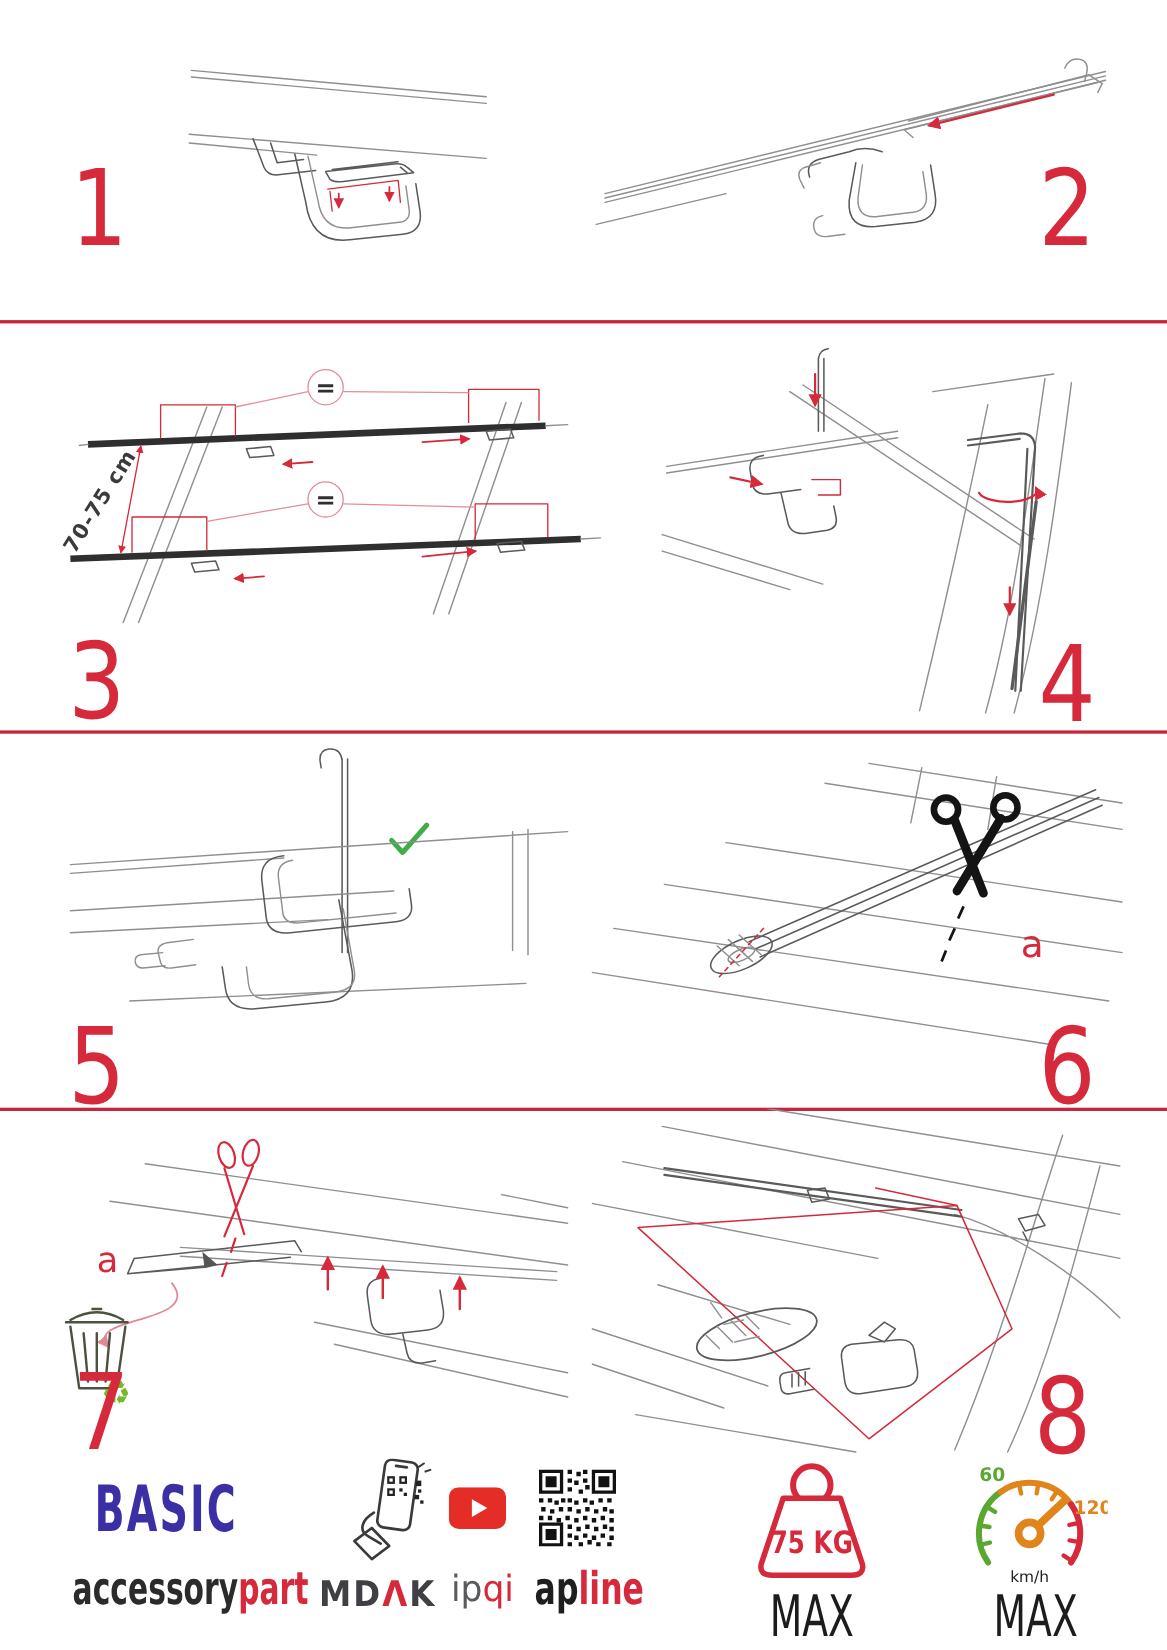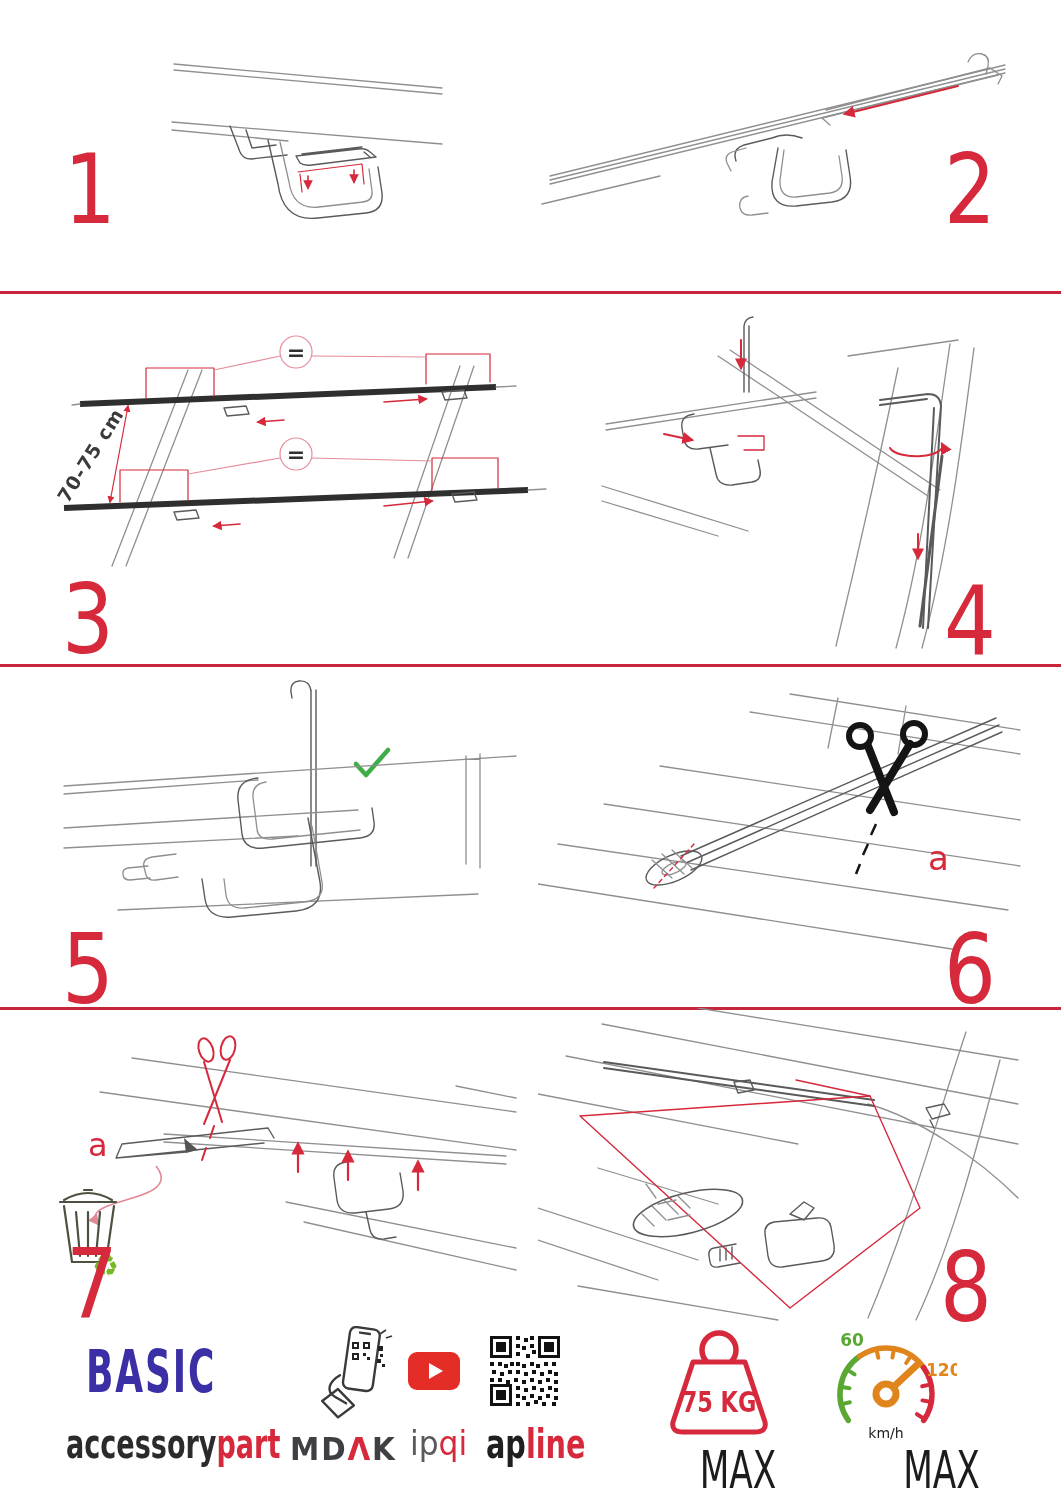--- a/index.html
+++ b/index.html
@@ -276,30 +276,30 @@
         <path d="M2,34h4v4h-4z M10,36h4v4h-4z M18,34h4v4h-4z M26,34h4v4h-4z M34,36h4v4h-4z M42,34h4v4h-4z M50,36h4v4h-4z M58,34h4v4h-4z M64,36h4v4h-4z"></path>
         <path d="M0,42h4v4h-4z M8,42h4v4h-4z M16,44h4v4h-4z M24,42h4v4h-4z M32,44h4v4h-4z M40,42h4v4h-4z M48,44h4v4h-4z M56,42h4v4h-4z M64,44h4v4h-4z"></path>
         <path d="M26,50h4v4h-4z M34,52h4v4h-4z M42,50h4v4h-4z M50,52h4v4h-4z M58,50h4v4h-4z M64,52h4v4h-4z"></path>
         <path d="M26,58h4v4h-4z M32,60h4v4h-4z M40,58h4v4h-4z M48,60h4v4h-4z M56,58h4v4h-4z M64,60h4v4h-4z"></path>
         <path d="M26,66h4v4h-4z M36,66h4v4h-4z M44,64h4v4h-4z M52,66h4v4h-4z M62,66h4v4h-4z"></path>
       </g>
     </svg>
   </div>
   <div class="footer-word apline" style="left:486px;top:1420px"><span class="dark">ap</span><span class="redt">line</span></div>
 
-  <div class="illus" style="left:649px;top:1326px">
+  <div class="illus" style="left:668px;top:1326px">
     <svg width="140" height="118" viewBox="0 0 140 118">
       <circle cx="70" cy="24" r="17" stroke="#d6293c" stroke-width="5.5" fill="none"></circle>
       <path d="M44,36 L96,36 L116,96 Q118,106 106,106 L34,106 Q22,106 24,96 Z" fill="#fff" stroke="#d6293c" stroke-width="5" stroke-linejoin="round"></path>
       <text transform="translate(70,86) scale(0.8,1)" text-anchor="middle" font-size="28" font-weight="bold" fill="#d6293c" font-family="DejaVu Sans, sans-serif">75 KG</text>
     </svg>
   </div>
   <div class="maxlbl" style="left:668px;top:1444px;width:140px">MAX</div>
 
-  <div class="illus" style="left:822px;top:1330px">
+  <div class="illus" style="left:872px;top:1330px">
     <svg width="135" height="112" viewBox="0 0 135 112">
       <path d="M26.3,90.4 A46,46 0 0 1 37.6,26.3" stroke="#5aa732" stroke-width="5.5" fill="none" stroke-linecap="round"></path>
       <path d="M37.6,26.3 A46,46 0 0 1 101.7,37.6" stroke="#e0841c" stroke-width="5.5" fill="none" stroke-linecap="round"></path>
       <path d="M101.7,37.6 A46,46 0 0 1 101.7,90.4" stroke="#d6293c" stroke-width="5.5" fill="none" stroke-linecap="round"></path>
       <path d="M19.2,74.4 L27.9,72.3 M18.6,56.8 L27.5,58.2 M25,39.6 L32.6,44.4" stroke="#5aa732" stroke-width="4" stroke-linecap="round"></path>
       <path d="M54.4,19 L56.3,27.8 M72,18.7 L70.4,27.6 M89.1,25.4 L84.2,33" stroke="#e0841c" stroke-width="4" stroke-linecap="round"></path>
       <path d="M109,54.4 L100.2,56.3 M109.3,72 L100.4,70.4 M102.6,89.1 L95,84.2" stroke="#d6293c" stroke-width="4" stroke-linecap="round"></path>
       <path d="M64,64 L96,34" stroke="#e0841c" stroke-width="7" stroke-linecap="round"></path>
       <circle cx="64" cy="64" r="10" fill="#fff" stroke="#e0841c" stroke-width="7"></circle>
       <text x="30" y="16" text-anchor="middle" font-size="17" font-weight="bold" fill="#5aa732" font-family="DejaVu Sans, sans-serif">60</text>

